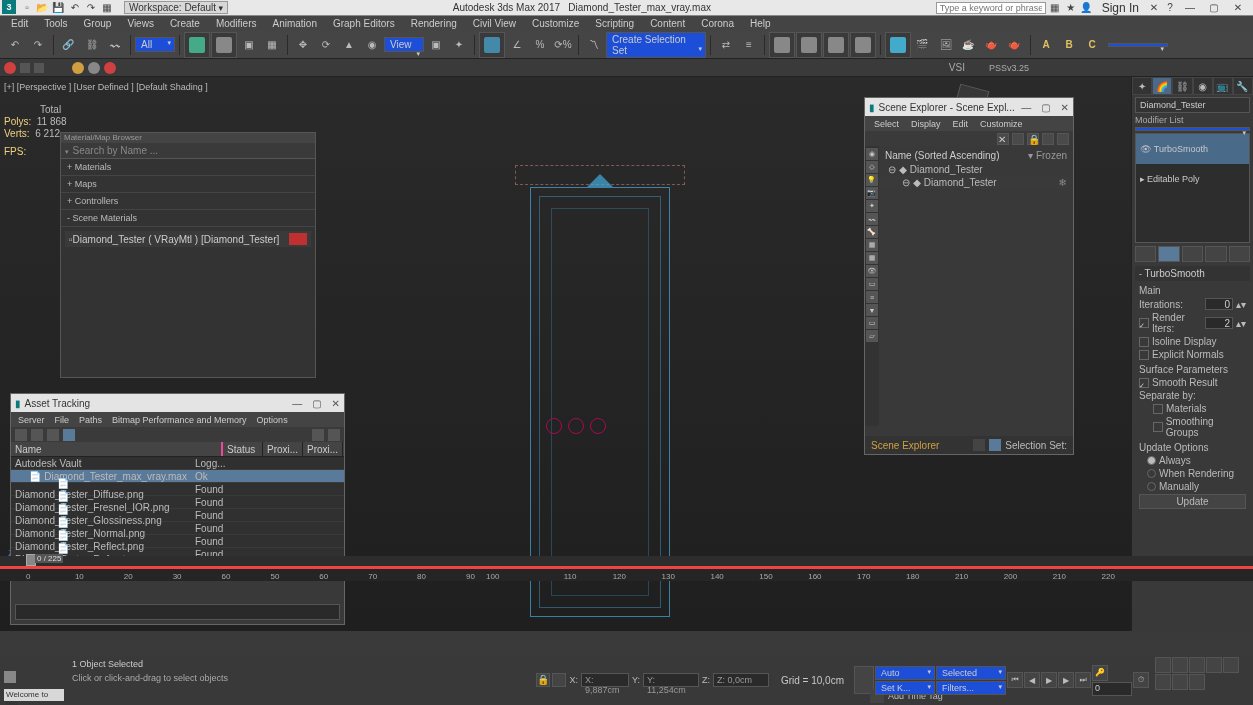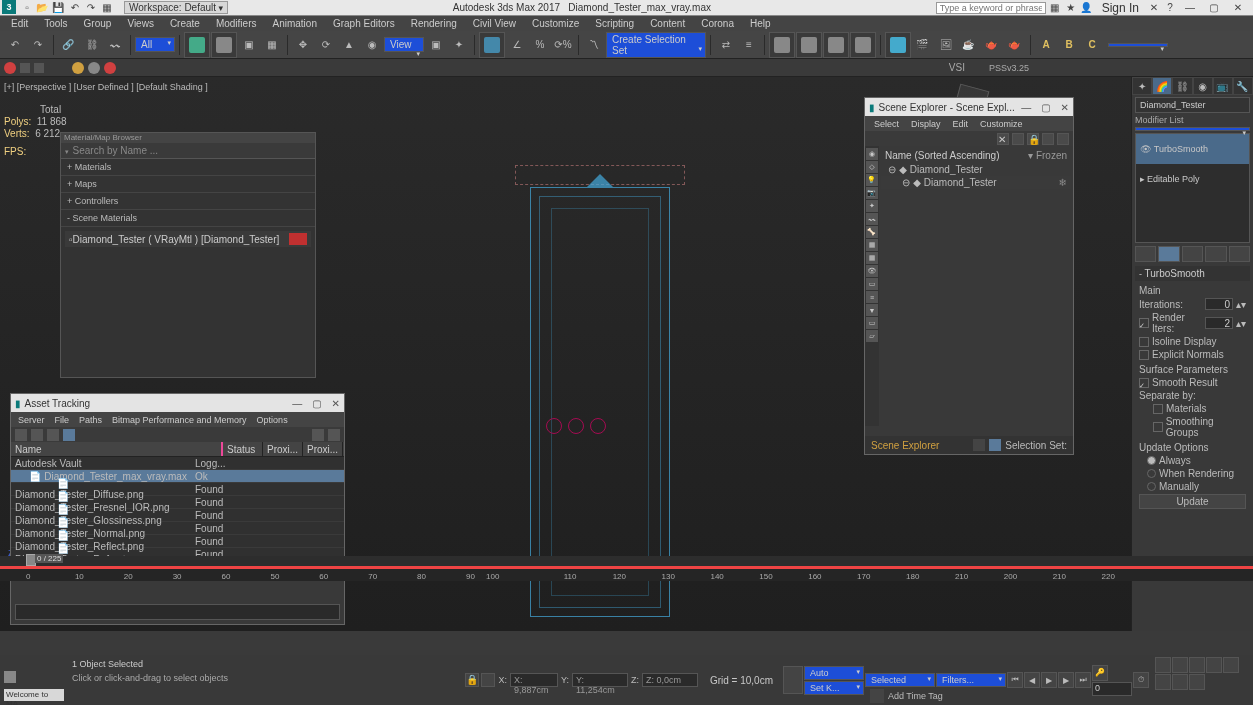--- a/index.html
+++ b/index.html
@@ -604,21 +604,21 @@
   <span class="tx">Add Time Tag</span>
  </div>
  <div class="play">
   <div style="display:flex;flex-direction:column;gap:1px">
    <div class="big"></div>
   </div>
   <div style="display:flex;flex-direction:column;gap:1px">
    <div class="dd">Auto</div>
    <div class="dd">Set K...</div>
   </div>
-  <div style="display:flex;flex-direction:row;gap:1px">
+  <div style="display:flex;flex-direction:column;gap:1px">
    <div class="dd" style="width:70px">Selected</div>
    <div class="dd" style="width:70px">Filters...</div>
   </div>
   <div class="pb">⏮</div>
   <div class="pb">◀</div>
   <div class="pb">▶</div>
   <div class="pb">▶</div>
   <div class="pb">⏭</div>
   <div style="display:flex;flex-direction:column;gap:1px">
    <div class="pb">🔑</div>

